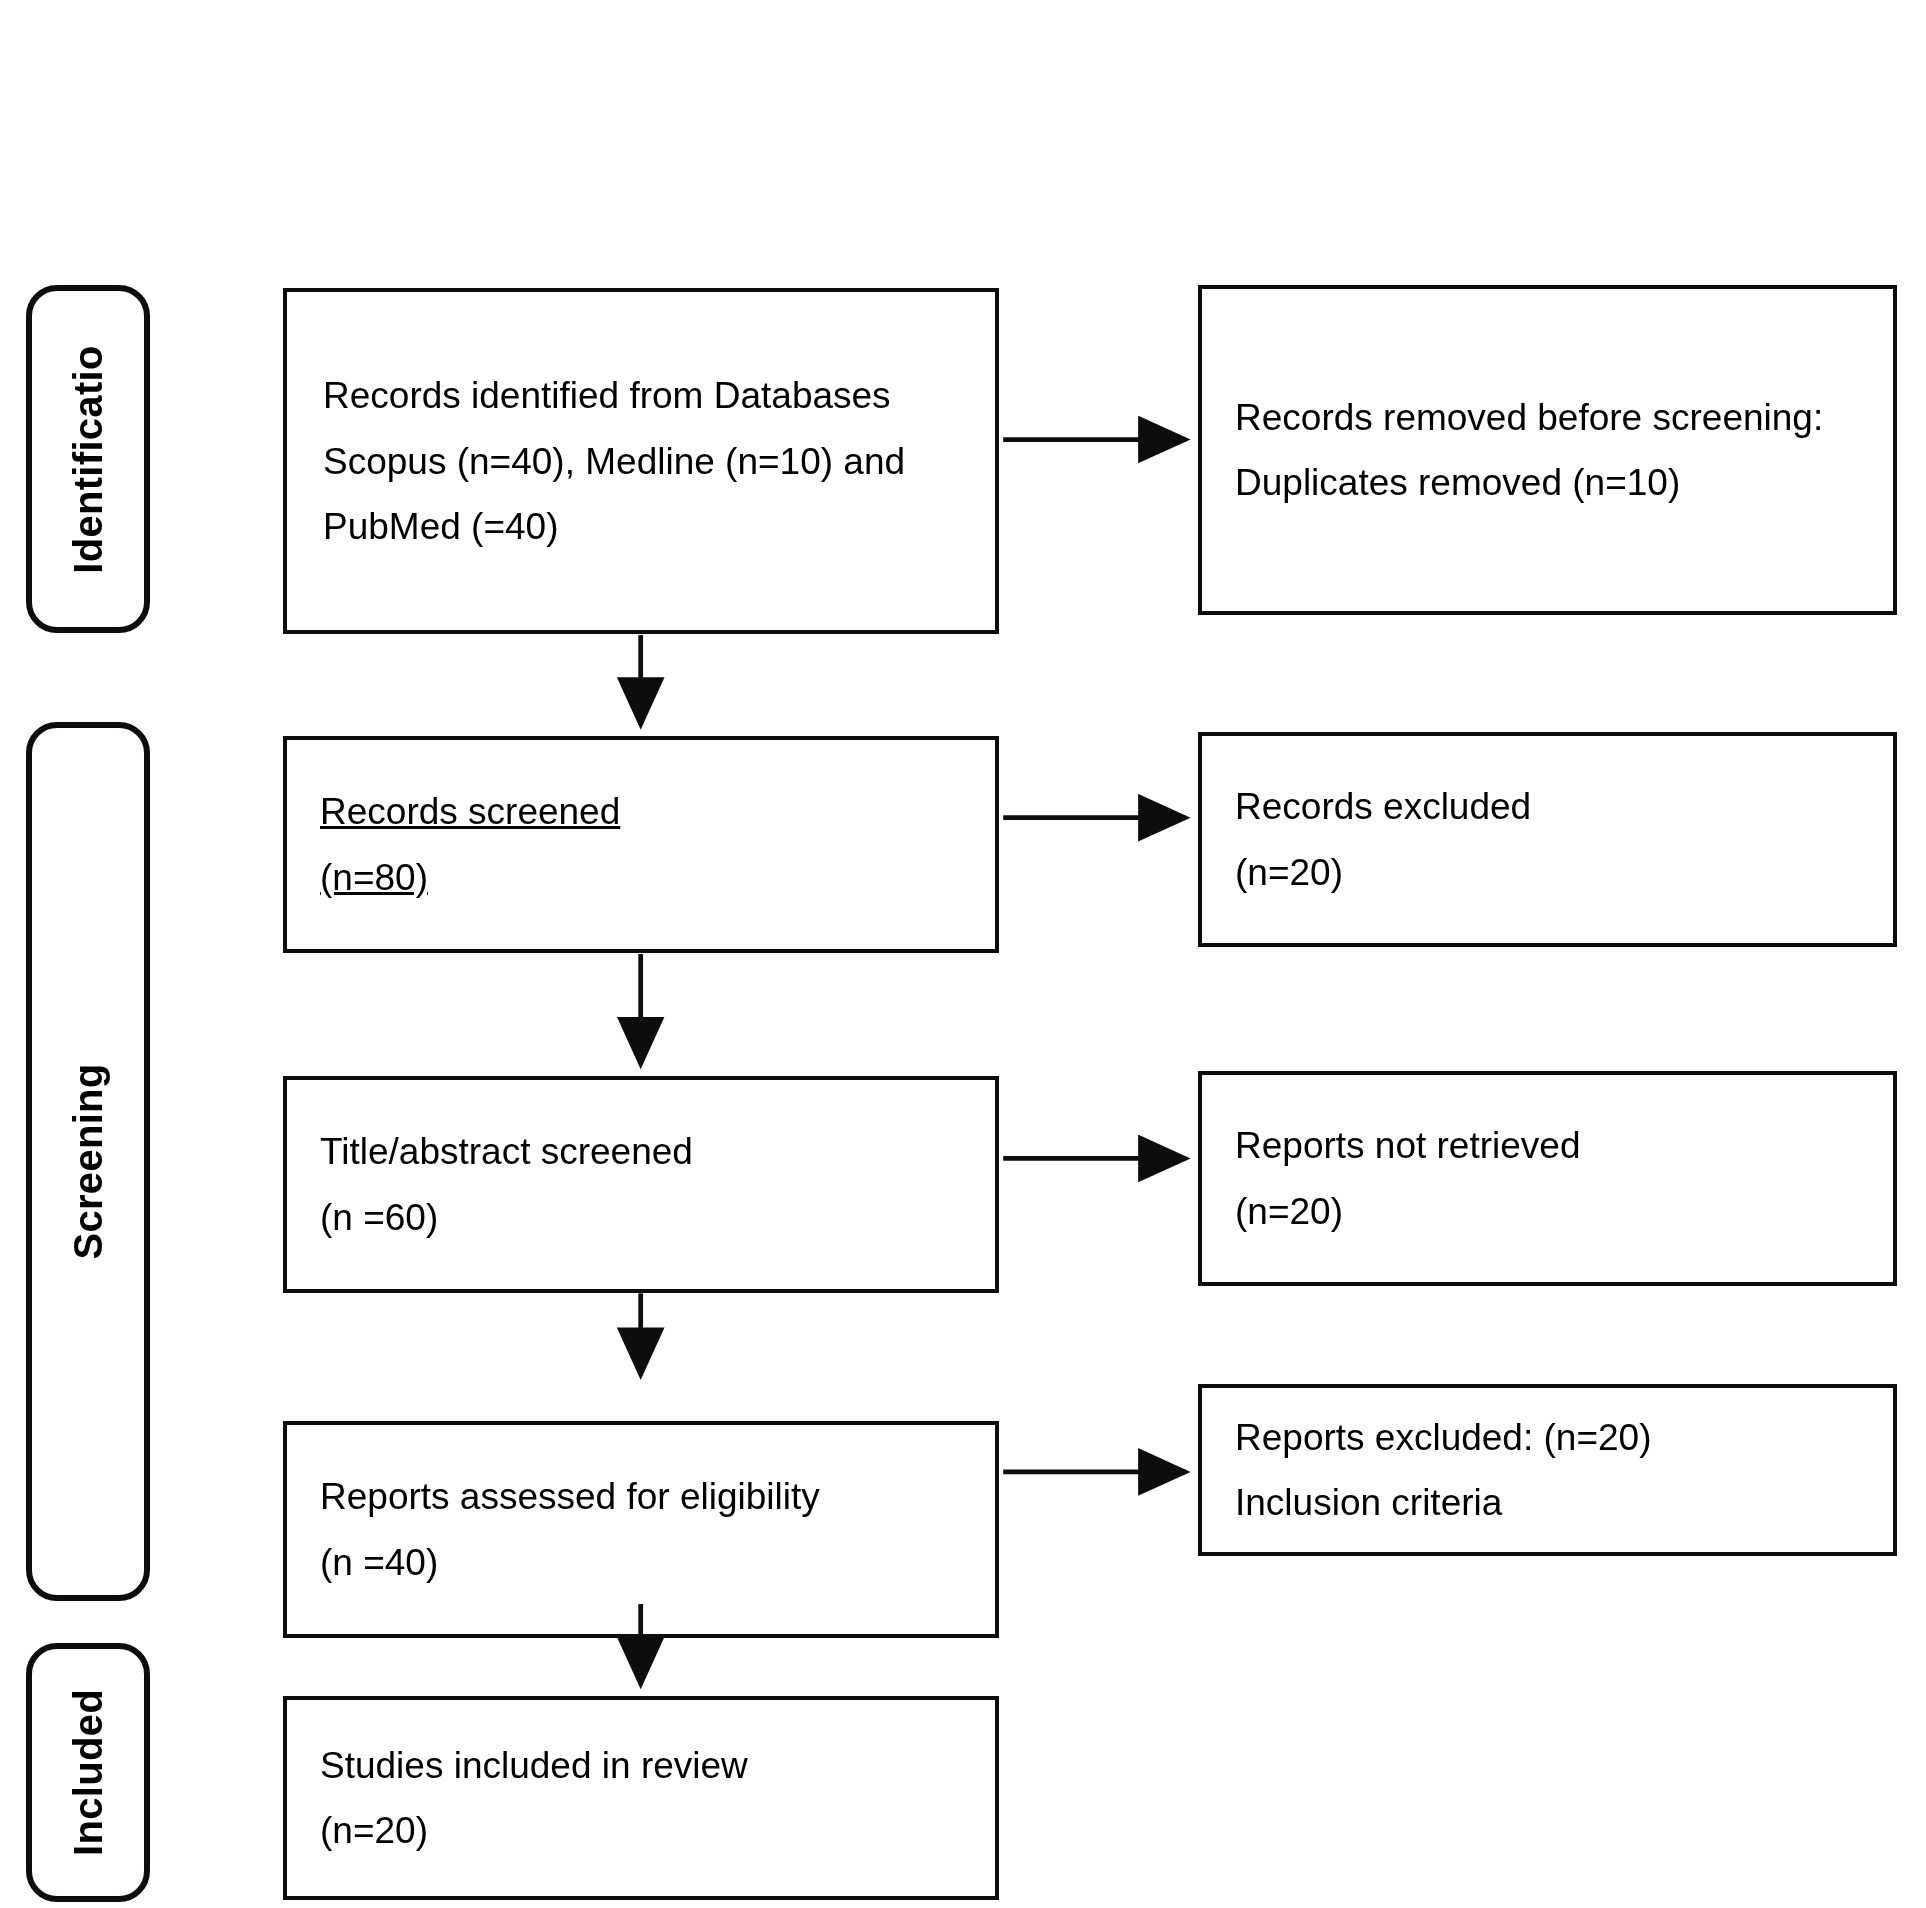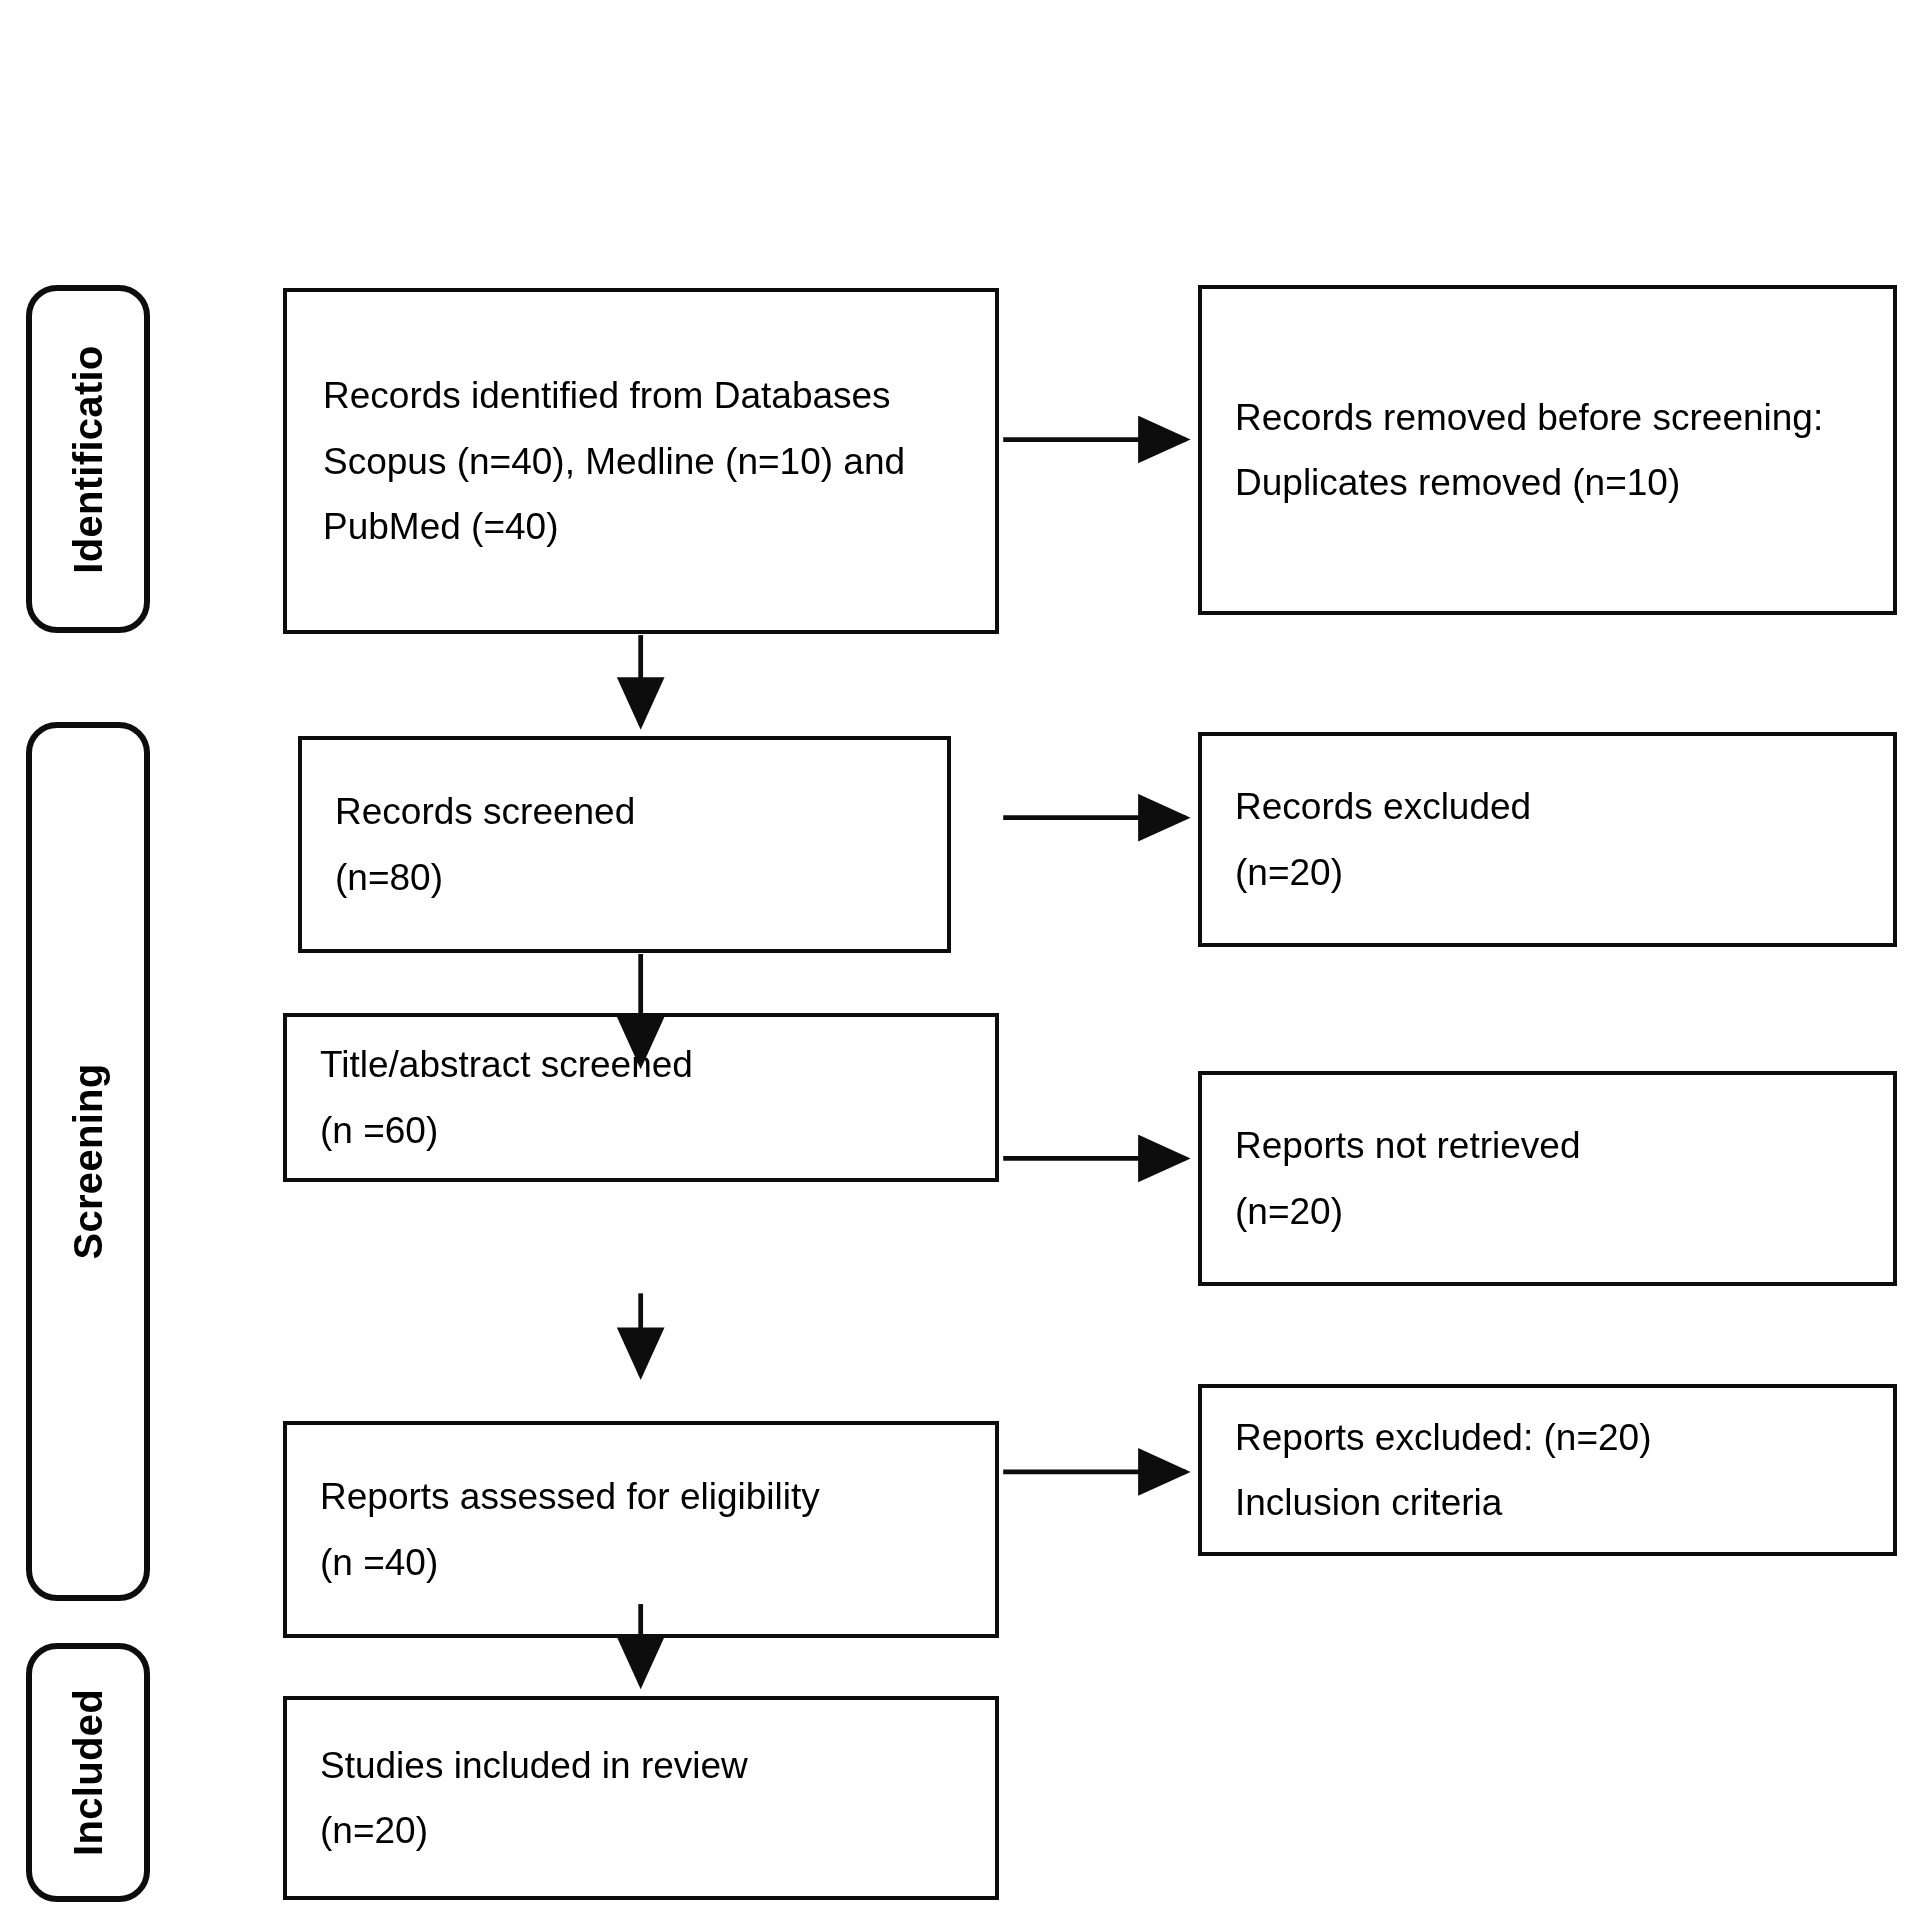--- a/index.html
+++ b/index.html
@@ -77,22 +77,22 @@
   }
   .flow-box .line {
     font-size: 37px;
     line-height: 1.0;
     margin: 14.3px 0;
     white-space: nowrap;
   }
 
   
   #box-identified   { left: 283px; top: 288px;  width: 716px; height: 346px; padding-left: 36px; }
-  #box-screened     { left: 298px; top: 736px; width: 653px; height: 217px; }
-  #box-title-abs    { left: 283px; top: 1013px; width: 716px; height: 169px; }
+  #box-screened     { left: 283px; top: 736px; width: 716px; height: 217px; text-decoration: underline; }
+  #box-title-abs    { left: 283px; top: 1076px; width: 716px; height: 217px; }
   #box-eligibility  { left: 283px; top: 1386px; width: 716px; height: 217px; margin-top: 35px; }
   #box-included     { left: 283px; top: 1696px; width: 716px; height: 204px; }
 
   
   #box-removed      { left: 1198px; top: 285px;  width: 699px; height: 330px; }
   #box-excluded     { left: 1198px; top: 732px; width: 699px; height: 215px; }
   #box-not-retrieved{ left: 1198px; top: 1071px; width: 699px; height: 215px; }
   #box-rep-excluded { left: 1198px; top: 1384px; width: 699px; height: 172px; }
 
   

